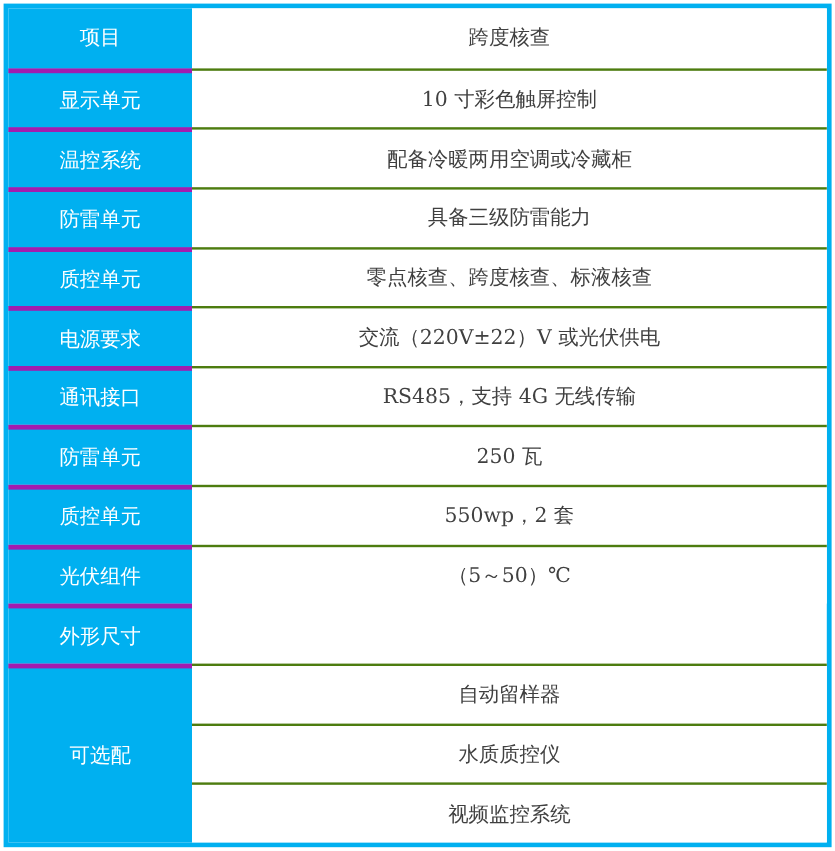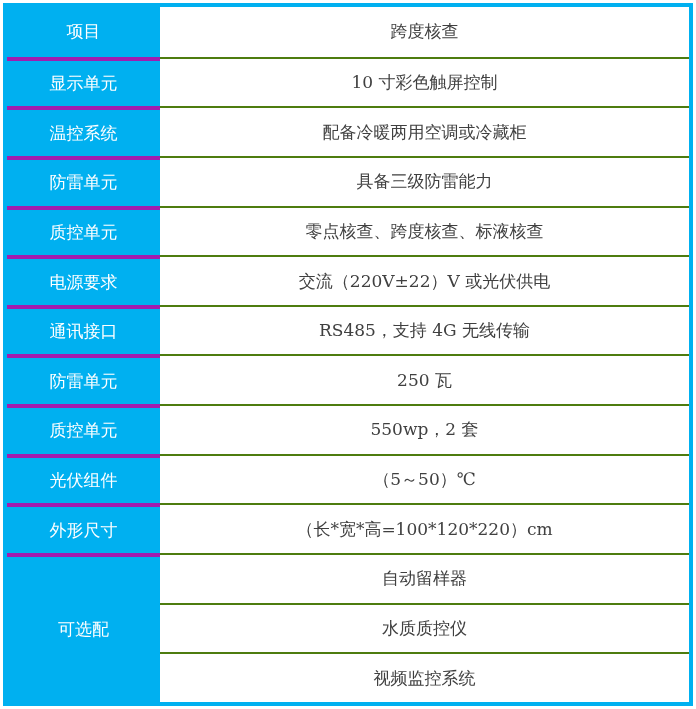--- a/index.html
+++ b/index.html
@@ -75,21 +75,20 @@
     <div class="cell lab" style="grid-row:8">防雷单元</div>
     <div class="cell val" style="grid-row:8">250 瓦</div>
 
     <div class="cell lab" style="grid-row:9">质控单元</div>
     <div class="cell val" style="grid-row:9">550wp，2 套</div>
 
     <div class="cell lab" style="grid-row:10">光伏组件</div>
     <div class="cell val" style="grid-row:10">（5～50）℃</div>
 
     <div class="cell lab" style="grid-row:11">外形尺寸</div>
-    <div class="cell val" style="grid-row:11">（长*宽*高=100*120*220）cm</div>
 
     <div class="cell lab" style="grid-row:12 / span 3">可选配</div>
     <div class="cell val" style="grid-row:12">自动留样器</div>
     <div class="cell val" style="grid-row:13">水质质控仪</div>
     <div class="cell val" style="grid-row:14">视频监控系统</div>
 
   </div>
 </div>
 
 </body></html>

